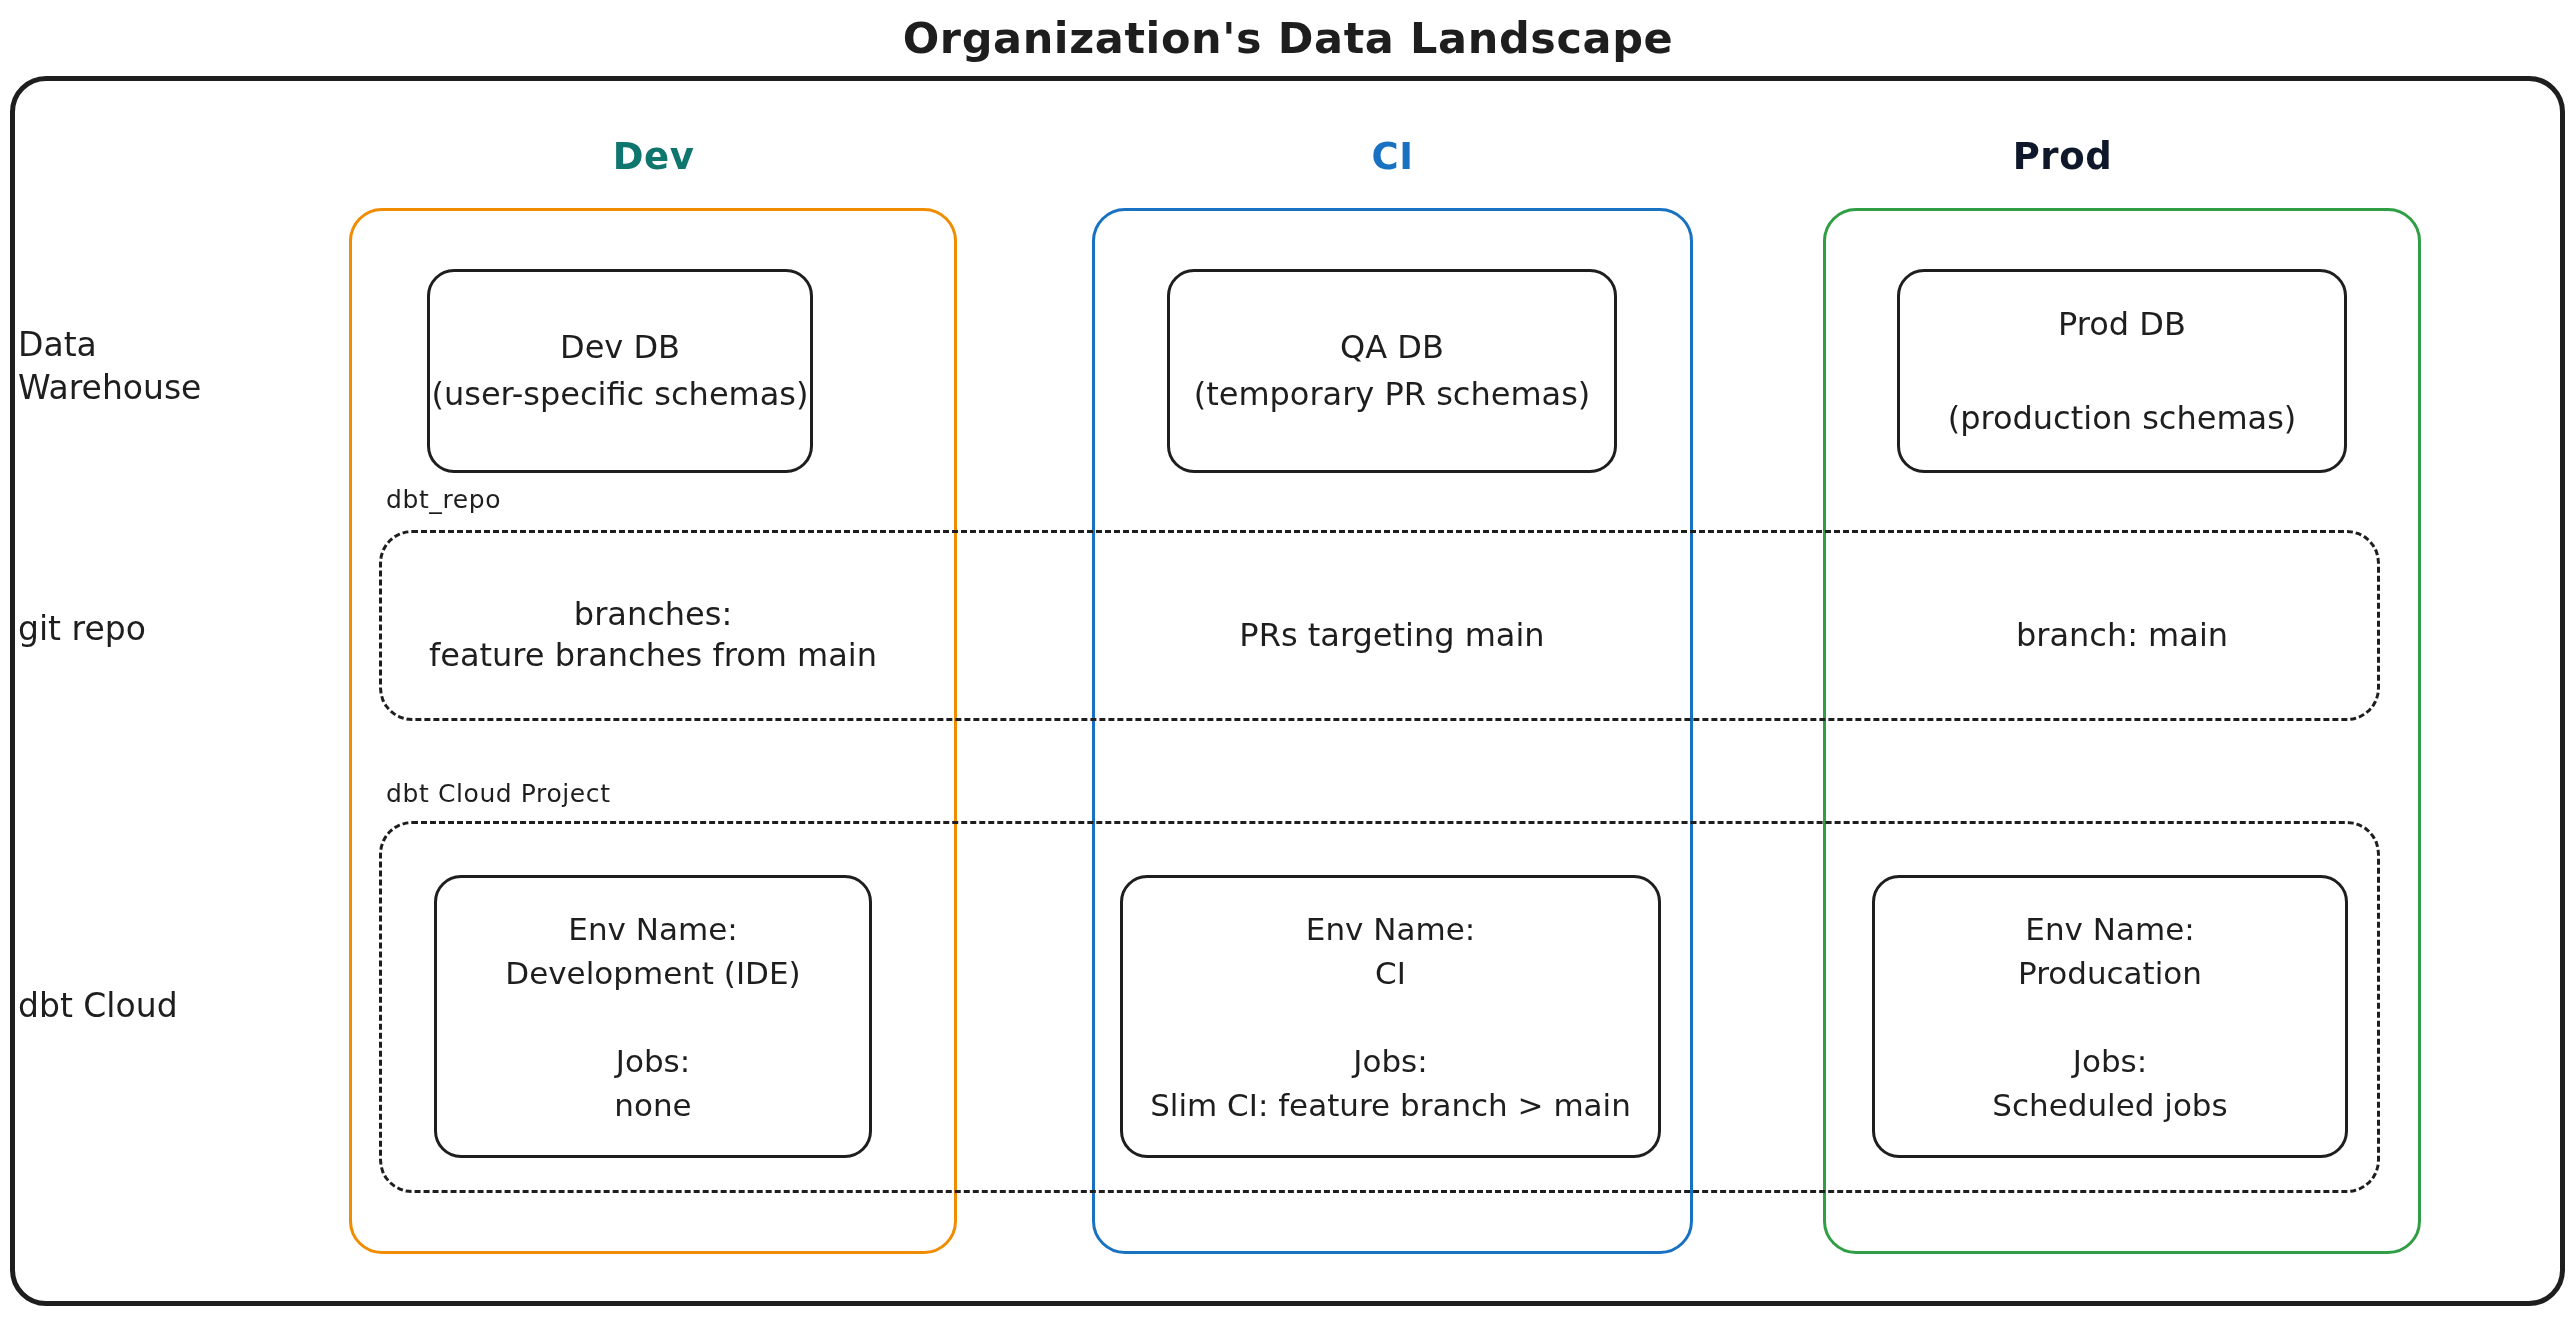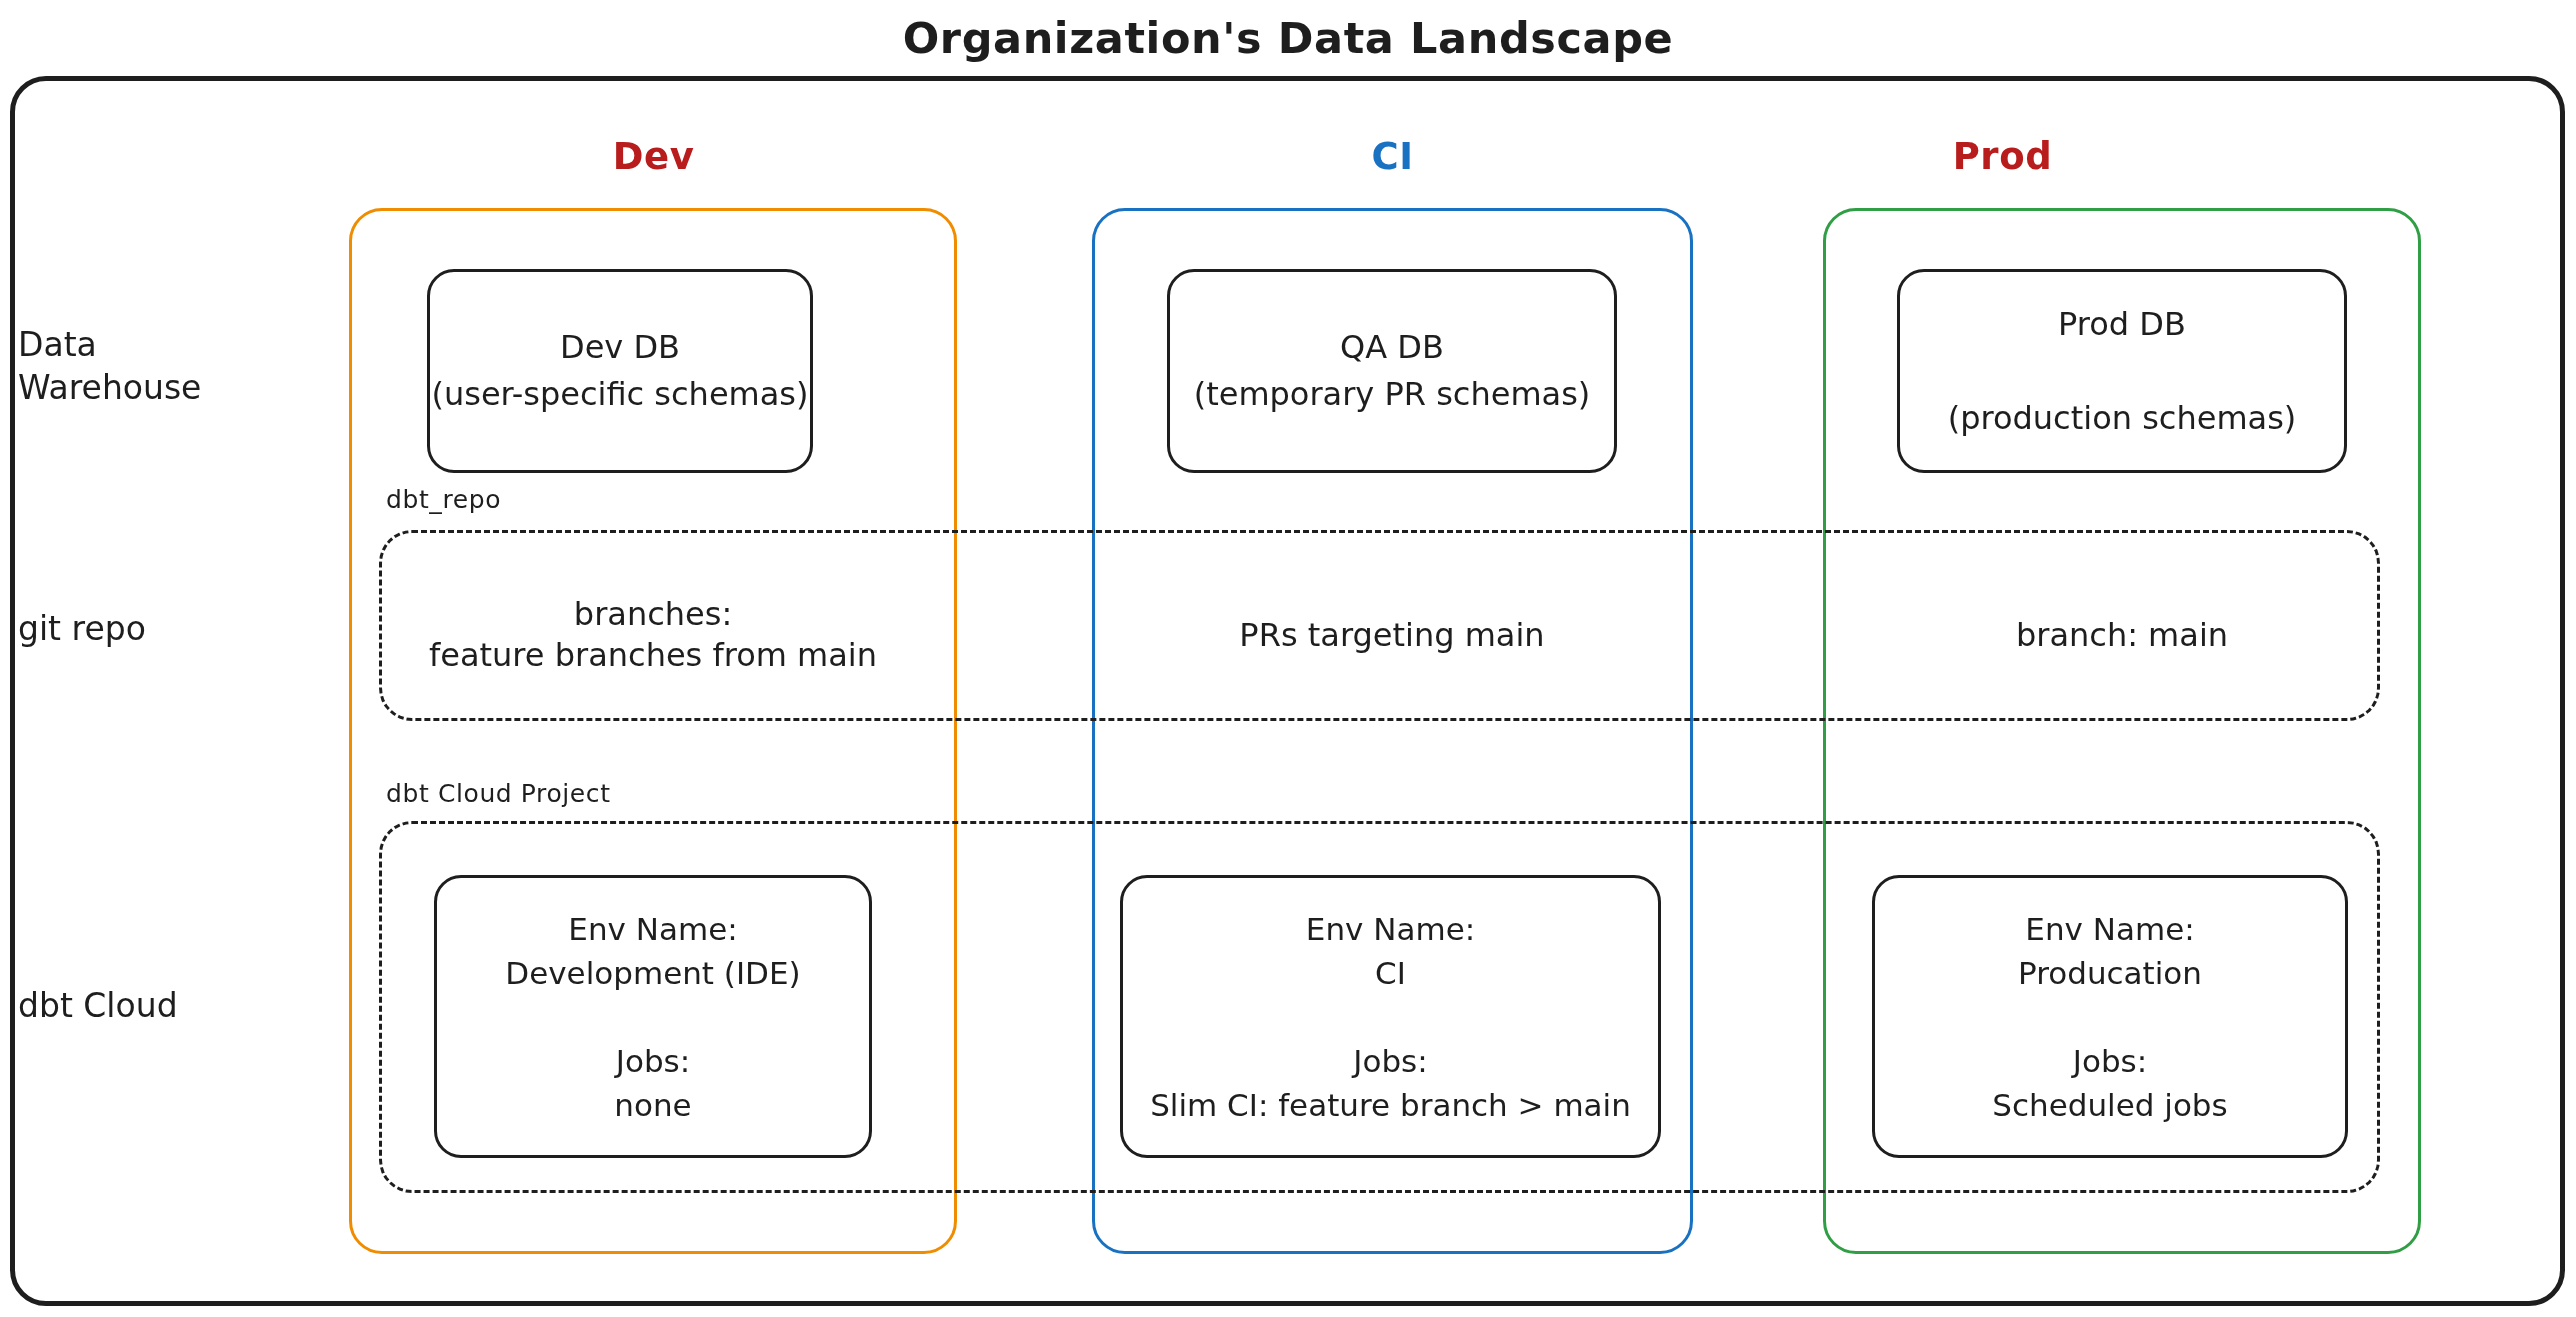--- a/index.html
+++ b/index.html
@@ -70,23 +70,23 @@
 </style>
 </head>
 <body>
 
 <div id="canvas">
 
   <div class="abs title">Organization's Data Landscape</div>
 
   <div class="abs outer-box"></div>
 
-  <div class="abs col-header" style="left: 535px; color: #b91c1c;">Dev</div>
+  <div class="abs col-header" style="left: 535px; color: #0f766e;">Dev</div>
   <div class="abs col-header" style="left: 1274px; color: rgb(25, 113, 194);">CI</div>
-  <div class="abs col-header" style="left: 1884px; color: #b91c1c;">Prod</div>
+  <div class="abs col-header" style="left: 1944px; color: #0f172a;">Prod</div>
 
   <div class="abs col-box" style="left: 349px; width: 608px; border-color: rgb(240, 140, 0);"></div>
   <div class="abs col-box" style="left: 1092px; width: 601px; border-color: rgb(25, 113, 194);"></div>
   <div class="abs col-box" style="left: 1823px; width: 598px; border-color: rgb(47, 158, 68);"></div>
 
   <div class="abs row-label" style="top:323px;">
     <div class="line">Data</div>
     <div class="line">Warehouse</div>
   </div>
   <div class="abs row-label" style="top:607px;">git repo</div>

